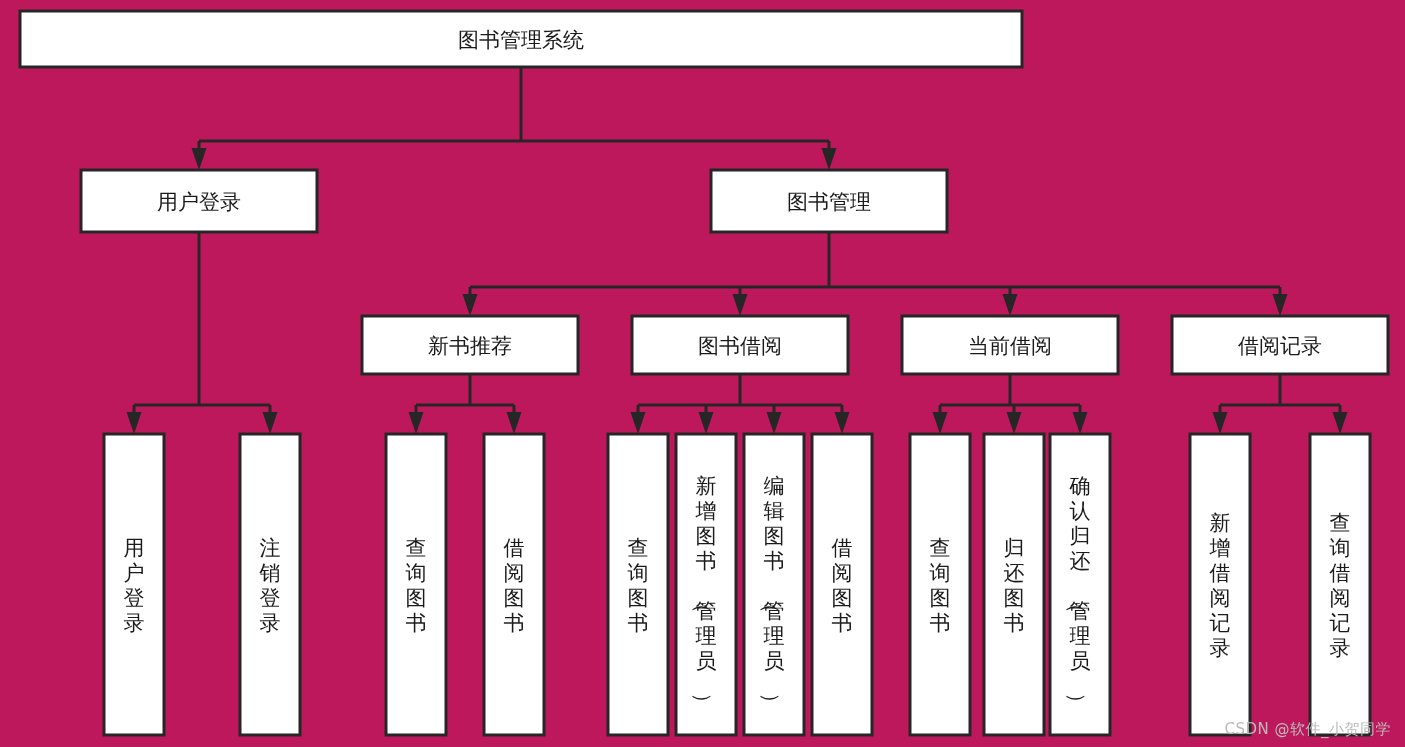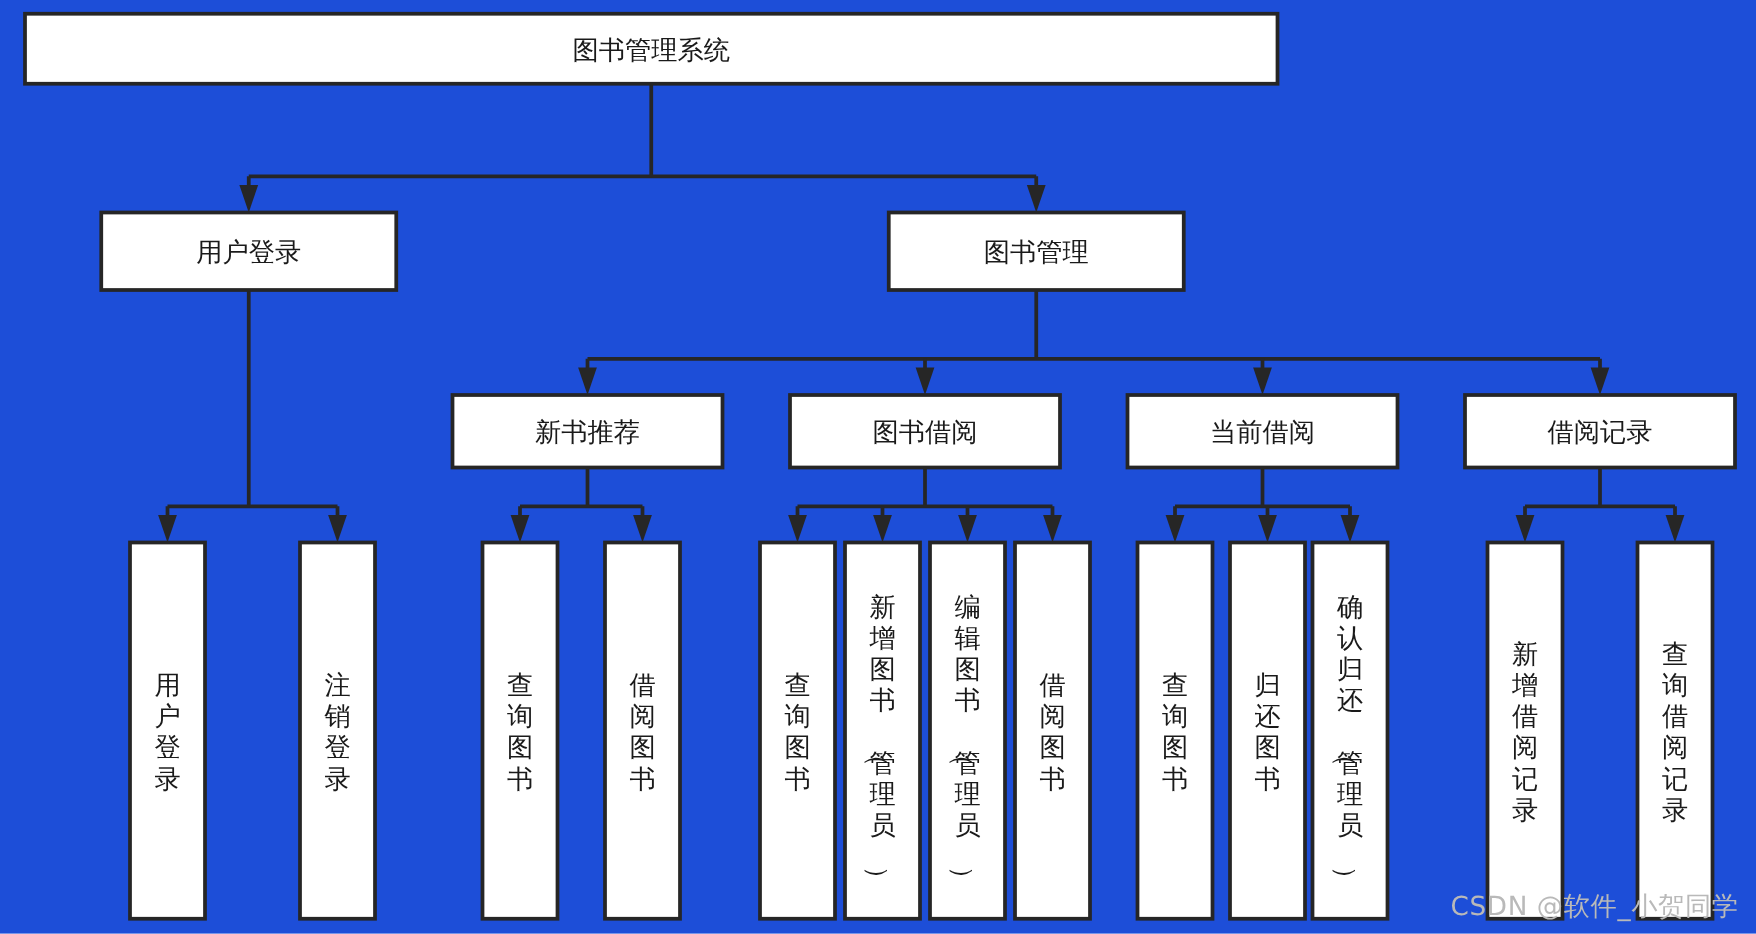--- a/index.html
+++ b/index.html
@@ -1,24 +1,24 @@
 <!DOCTYPE html>
 <html><head>
 <meta charset="utf-8">
 <style>
   html,body{margin:0;padding:0;background:#ffffff;}
   body{font-family:"DejaVu Sans","Liberation Sans",sans-serif;}
-  #stage{position:relative;width:1405px;height:747px;background:#1d4ed8;overflow:hidden;text-decoration:underline;}
+  #stage{position:relative;width:1405px;height:747px;background:#be185d;overflow:hidden;text-decoration:underline;}
   #diagram{position:absolute;left:0;top:0;width:1405px;height:747px;}
   .node-rect{fill:#ffffff;stroke:#262626;stroke-width:3;}
   .node-label{font-family:"DejaVu Sans","Liberation Sans",sans-serif;fill:#1a1a1a;font-size:21px;}
   .node-label-v{font-family:"DejaVu Sans","Liberation Sans",sans-serif;fill:#1a1a1a;font-size:21px;}
   .conn{fill:none;stroke:#262626;stroke-width:3;}
   .arrow-head{fill:#262626;stroke:none;}
-  .watermark{position:absolute;right:14px;bottom:8px;font-size:21px;color:#b9b9b9;
+  .watermark{position:absolute;right:14px;bottom:8px;font-size:15px;color:#b9b9b9;
              font-family:"DejaVu Sans","Liberation Sans",sans-serif;letter-spacing:.5px;white-space:nowrap;}
 </style>
 </head>
 <body>
 
 <div id="stage">
   <svg id="diagram" viewBox="0 0 1405 747">
     <g id="edges-layer">
         <g>
           <path class="conn" d="M 521 67 L 521 141"></path>

